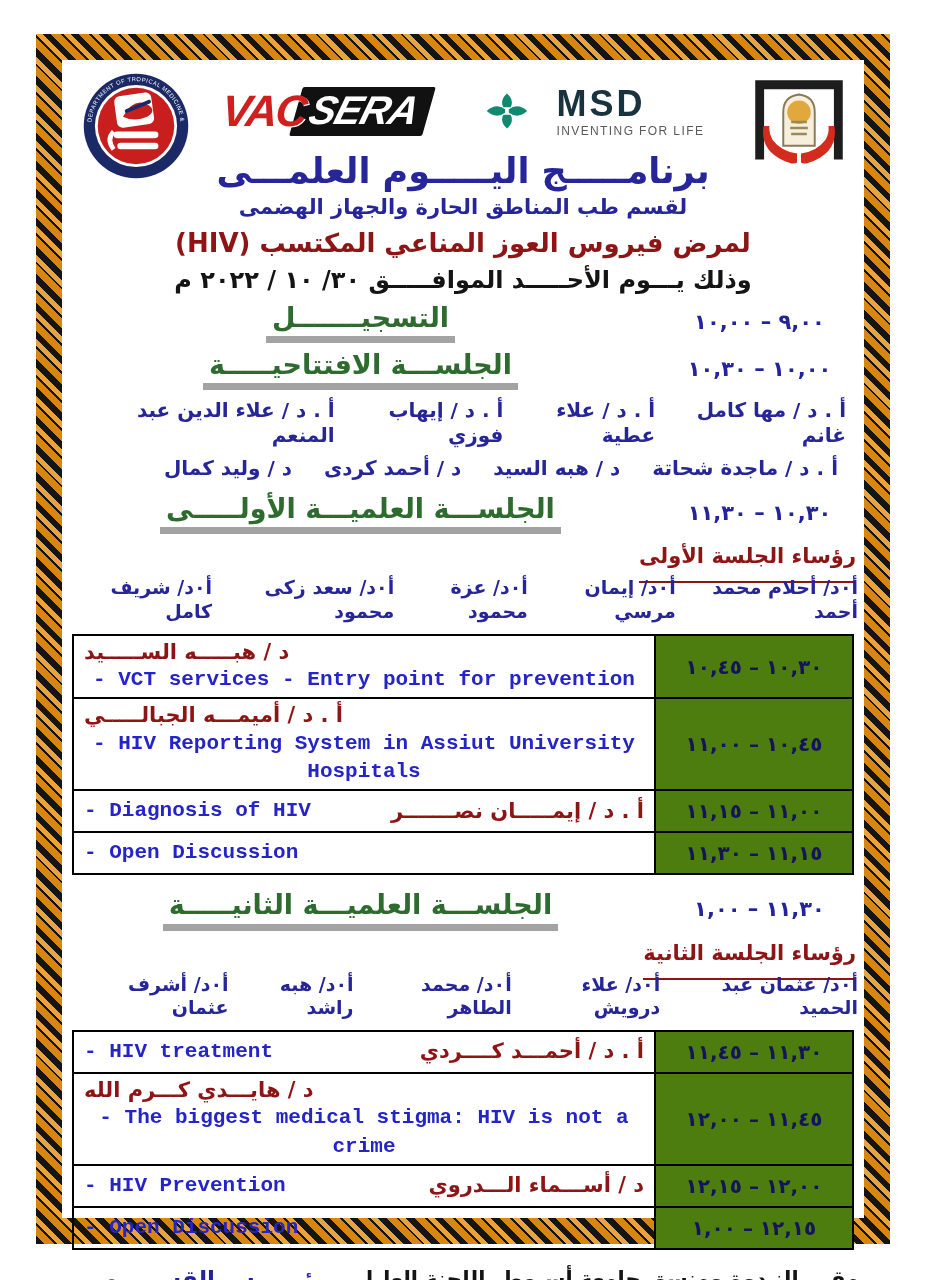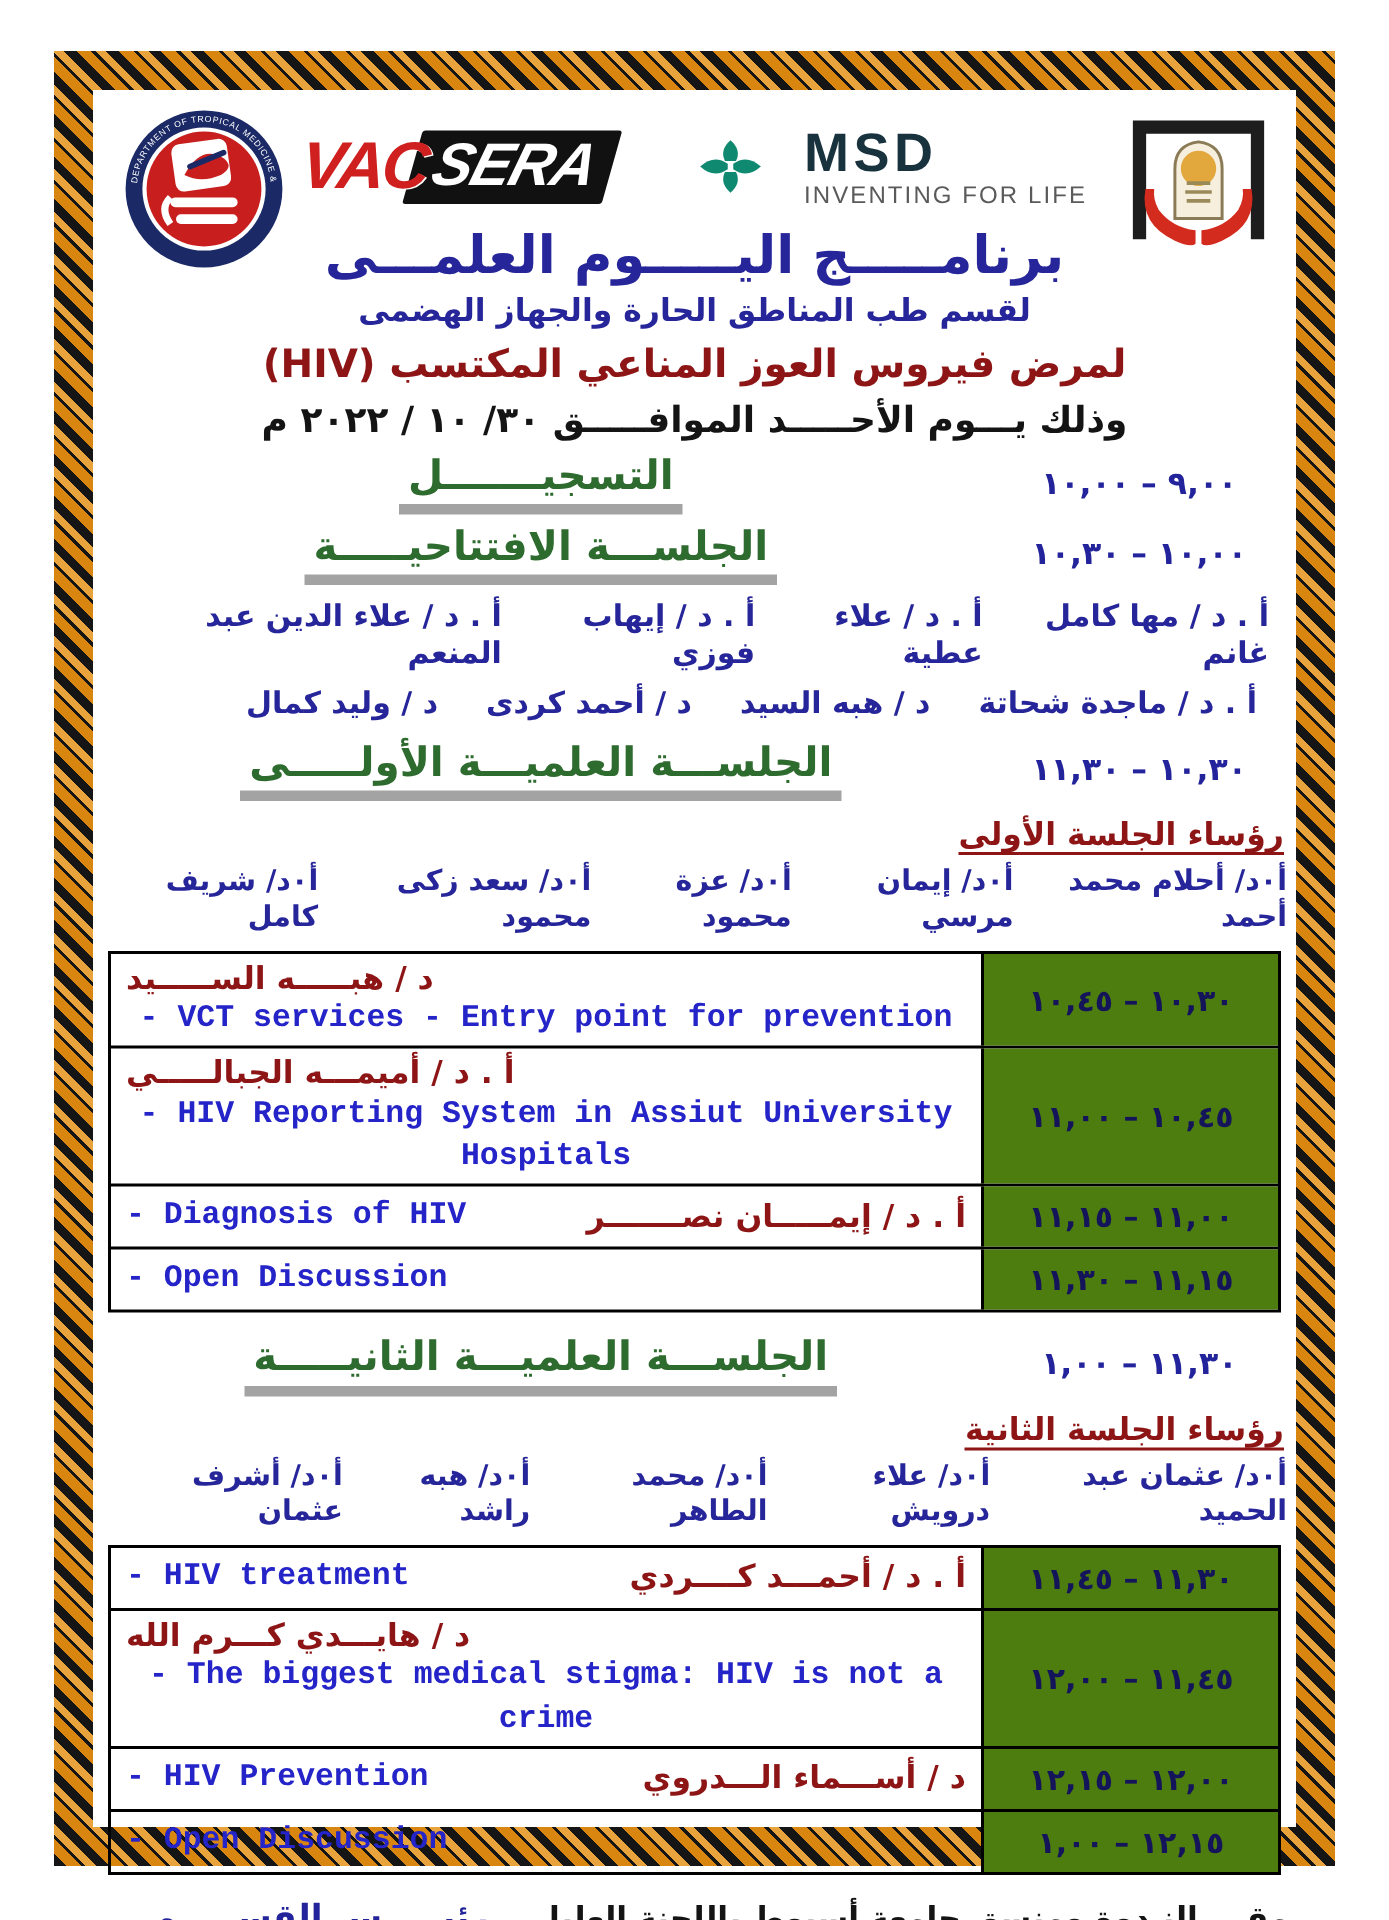--- a/index.html
+++ b/index.html
@@ -16,41 +16,41 @@
   .dept-logo{left:16px;top:8px;width:112px;height:112px;}
   .univ-logo{right:4px;top:6px;width:118px;height:120px;}
   .brand-row{display:flex;justify-content:center;align-items:center;gap:56px;padding-top:14px;height:70px;}
   .vacsera{display:flex;align-items:center;transform:skewX(-6deg);font-family:"Liberation Sans",sans-serif;font-style:italic;font-weight:bold;}
   .vac{color:#cf1f1f;font-size:44px;letter-spacing:-2px;z-index:2;margin-right:-10px;text-shadow:1px 1px 0 #fff;}
   .sera-box{background:#111;transform:skewX(-10deg);padding:1px 12px 3px 14px;border-radius:2px;}
   .sera{display:inline-block;color:#fff;font-size:40px;letter-spacing:-1px;}
   .msd{display:flex;align-items:center;gap:26px;}
   .msd-txt{display:flex;flex-direction:column;line-height:1;}
   .msd-name{font-family:"Liberation Sans",sans-serif;font-weight:bold;font-size:36px;color:#18323e;letter-spacing:3px;}
-  .msd-tag{font-family:"Liberation Sans",sans-serif;font-size:16px;color:#5a5a5a;letter-spacing:1.4px;margin-top:3px;}
+  .msd-tag{font-family:"Liberation Sans",sans-serif;font-size:12px;color:#5a5a5a;letter-spacing:1.4px;margin-top:3px;}
 
   
   .t-blue1{direction:rtl;text-align:center;color:#26269a;font-weight:bold;font-size:35px;margin-top:4px;line-height:1.25;}
   .t-blue2{direction:rtl;text-align:center;color:#26269a;font-weight:bold;font-size:21px;line-height:1.3;}
   .t-maroon{direction:rtl;text-align:center;color:#8e1515;font-weight:bold;font-size:26px;margin-top:6px;line-height:1.3;}
   .t-black{direction:rtl;text-align:center;color:#141414;font-weight:bold;font-size:24px;margin-top:4px;line-height:1.3;}
 
   
   .sr{display:flex;direction:rtl;align-items:center;margin-top:4px;}
   .sr .t{width:205px;text-align:center;color:#23239b;font-weight:bold;font-size:21px;}
   .sr .h{flex:1;text-align:center;}
   .green-head{display:inline-block;color:#2e6b2e;font-weight:bold;font-size:27px;
               border-bottom:7px solid #a3a3a3;padding:0 6px 1px;line-height:1.3;}
 
   .names-row{display:flex;direction:rtl;justify-content:space-between;color:#26269a;font-weight:bold;
              font-size:20px;padding:0 16px;margin-top:8px;line-height:1.25;}
   .names-row.indent{padding-left:100px;padding-right:24px;}
   .chairs-head{direction:rtl;text-align:right;color:#8e1515;font-weight:bold;font-size:21px;
                padding-right:6px;margin-top:10px;}
-  .chairs-head span{border-bottom:2.5px solid #8e1515;padding-bottom:0;}
+  .chairs-head span{border-bottom:2.5px solid #8e1515;padding-bottom:13px;}
   .chairs-row{display:flex;direction:rtl;justify-content:space-between;color:#26269a;font-weight:bold;
               font-size:19px;padding:0 4px;margin-top:8px;line-height:1.25;}
 
   
   .sched-table{margin:10px 8px 0;border:2.5px solid #000;direction:rtl;}
   .trow{display:flex;border-top:2.5px solid #000;}
   .trow:first-child{border-top:none;}
   .tcell-time{width:196px;background:#4d7c0f;border-left:2.5px solid #000;display:flex;
               align-items:center;justify-content:center;color:#14145a;font-weight:bold;font-size:20px;}
   .tcell-content{flex:1;padding:3px 10px;display:flex;flex-direction:column;justify-content:center;}

